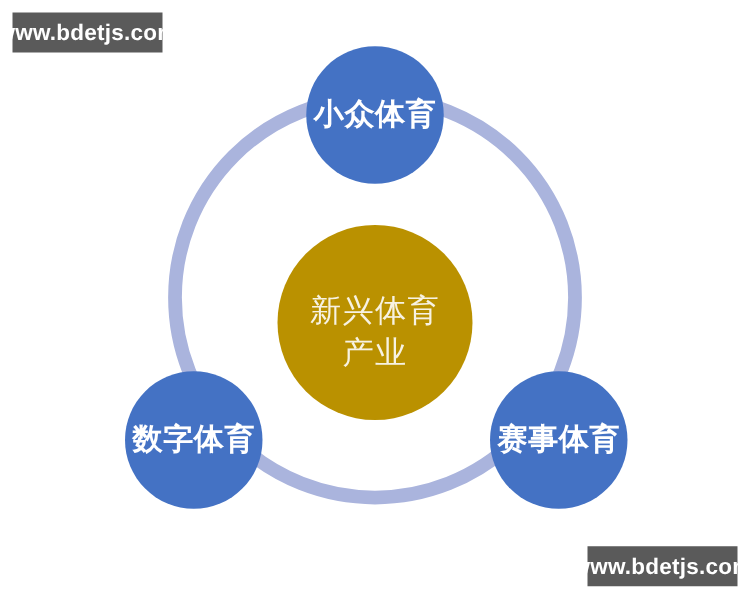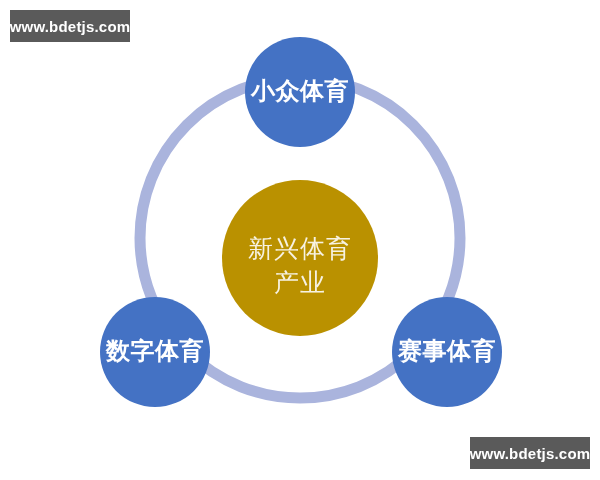--- a/index.html
+++ b/index.html
@@ -43,21 +43,21 @@
     fill: #f7f2e2;
     letter-spacing: 1px;
   }
 
   
   .watermark {
     position: absolute;
     background: #5a5a5a;
     color: #ffffff;
     font-family: "Liberation Sans", "DejaVu Sans", sans-serif;
-    font-size: 15px;
+    font-size: 18px;
     font-weight: bold;
     letter-spacing: 0.2px;
     display: flex;
     align-items: center;
     justify-content: center;
     box-sizing: border-box;
     user-select: none;
   }
   #watermark-top-left {
     left: 10px;

